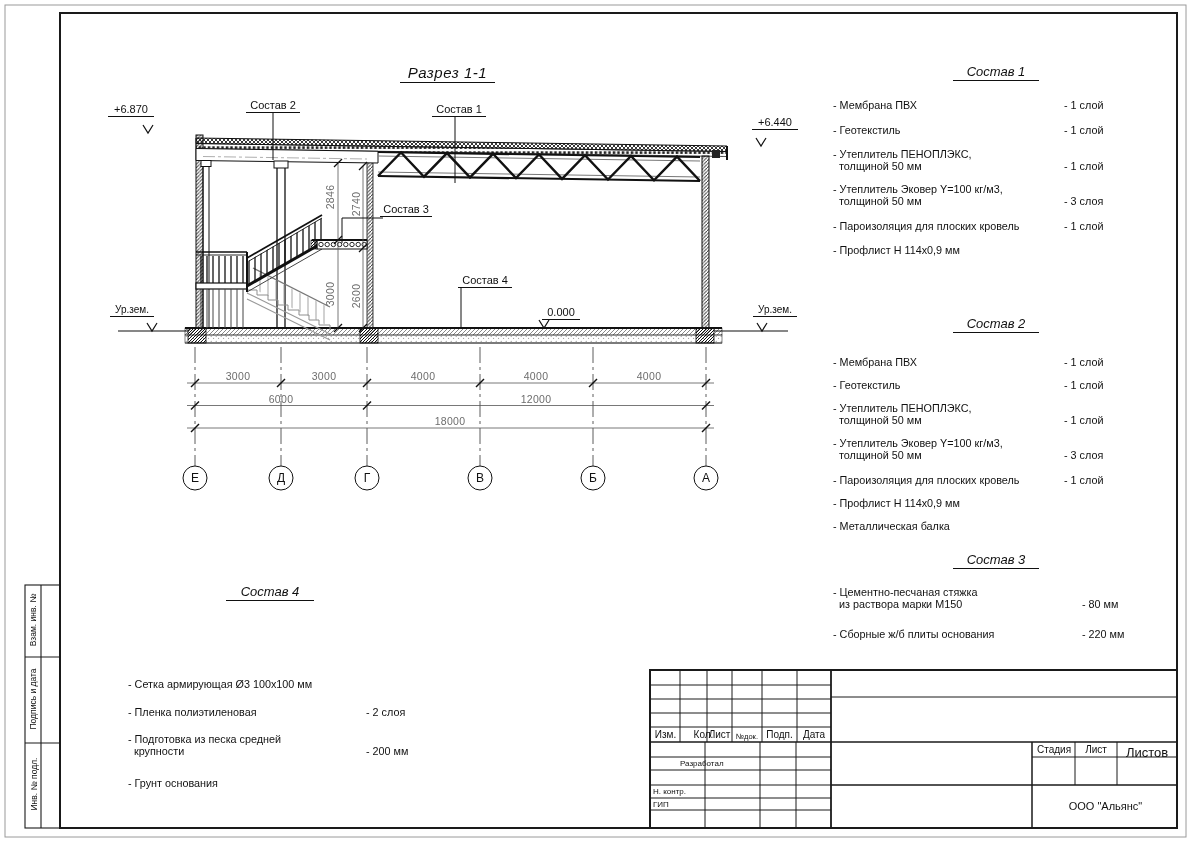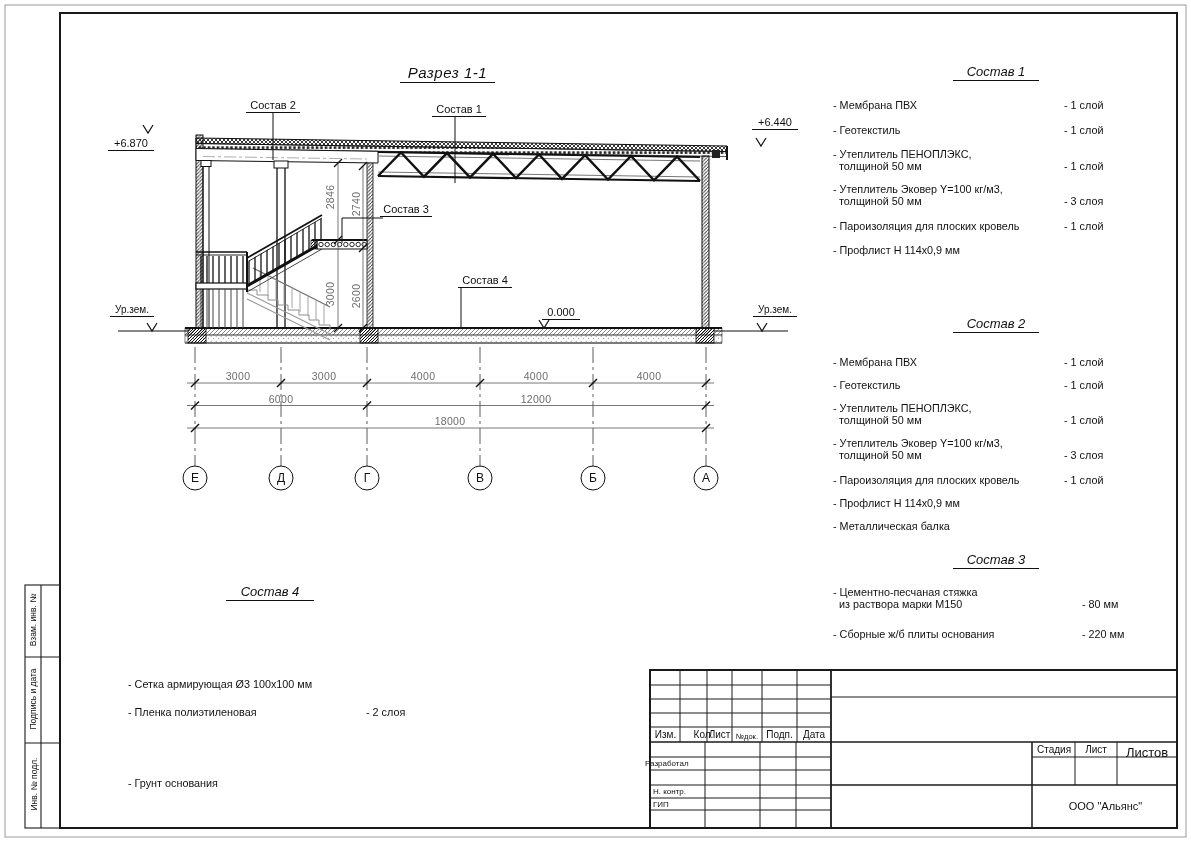--- a/index.html
+++ b/index.html
@@ -245,21 +245,21 @@
     <g stroke-width="1.5">
       <line x1="650" y1="742" x2="1177" y2="742"></line>
       <line x1="831" y1="785" x2="1177" y2="785"></line>
       <line x1="1032" y1="742" x2="1032" y2="828"></line>
     </g>
   </g>
 </svg>
 
 <div class="t title u c" style="left:400px;top:64px;width:95px;">Разрез 1-1</div>
 
-<div class="t mark u c" style="left:108px;top:103px;width:46px;margin-top:34px;">+6.870</div>
+<div class="t mark u c" style="left:108px;top:103px;width:46px;">+6.870</div>
 <div class="t mark u c" style="left:752px;top:116px;width:46px;">+6.440</div>
 <div class="t mark u c" style="left:542px;top:306px;width:38px;">0.000</div>
 <div class="t mark u c" style="left:110px;top:304px;width:44px;font-size:10px;">Ур.зем.</div>
 <div class="t mark u c" style="left:753px;top:304px;width:44px;font-size:10px;">Ур.зем.</div>
 
 <div class="t lbl u c" style="left:246px;top:99px;width:54px;">Состав 2</div>
 <div class="t lbl u c" style="left:432px;top:103px;width:54px;">Состав 1</div>
 <div class="t lbl u c" style="left:380px;top:203px;width:52px;">Состав 3</div>
 <div class="t lbl u c" style="left:458px;top:274px;width:54px;">Состав 4</div>
 
@@ -306,29 +306,31 @@
 <div class="li" style="left:833px;top:520px;width:300px;"><span>- Металлическая балка</span></div>
 
 <div class="t head u c" style="left:953px;top:552px;width:86px;">Состав 3</div>
 <div class="li" style="left:833px;top:586px;width:310px;"><span>- Цементно-песчаная стяжка
   из раствора марки М150</span><span class="val" style="left:249px;">- 80 мм</span></div>
 <div class="li" style="left:833px;top:628px;width:310px;"><span>- Сборные ж/б плиты основания</span><span class="val" style="left:249px;">- 220 мм</span></div>
 
 <div class="t head u c" style="left:226px;top:584px;width:88px;">Состав 4</div>
 <div class="li" style="left:128px;top:678px;width:300px;"><span>- Сетка армирующая Ø3 100х100 мм</span></div>
 <div class="li" style="left:128px;top:706px;width:300px;"><span>- Пленка полиэтиленовая</span><span class="val" style="left:238px;">- 2 слоя</span></div>
+<div class="li" style="left:128px;top:733px;width:300px;"><span>- Подготовка из песка средней
+  крупности</span><span class="val" style="left:238px;">- 200 мм</span></div>
 <div class="li" style="left:128px;top:777px;width:300px;"><span>- Грунт основания</span></div>
 
 <div class="t tb c" style="left:651px;top:729px;width:29px;">Изм.</div>
 <div class="t tb c" style="left:680px;top:729px;width:47px;">Кол.</div>
 <div class="t tb c" style="left:707px;top:729px;width:25px;">Лист</div>
 <div class="t c" style="left:732px;top:732px;width:30px;font-size:7.5px;">№док.</div>
 <div class="t tb c" style="left:762px;top:729px;width:35px;">Подп.</div>
 <div class="t tb c" style="left:797px;top:729px;width:34px;">Дата</div>
-<div class="t tbs" style="left:645px;top:759px;">Разработал</div>
+<div class="t tbs" style="left:680px;top:759px;">Разработал</div>
 <div class="t tbs" style="left:653px;top:787px;">Н. контр.</div>
 <div class="t tbs" style="left:653px;top:800px;">ГИП</div>
 <div class="t tb c" style="left:1033px;top:744px;width:42px;">Стадия</div>
 <div class="t tb c" style="left:1075px;top:744px;width:42px;">Лист</div>
 <div class="t c" style="left:1117px;top:745px;width:60px;font-size:13px;">Листов</div>
 <div class="t c" style="left:1034px;top:800px;width:143px;font-size:11px;">ООО "Альянс"</div>
 
 <div class="t side rot" style="left:-3px;top:615px;width:72px;">Взам. инв. №</div>
 <div class="t side rot" style="left:-10px;top:694px;width:86px;">Подпись и дата</div>
 <div class="t side rot" style="left:-9px;top:779px;width:85px;">Инв. № подл.</div>

